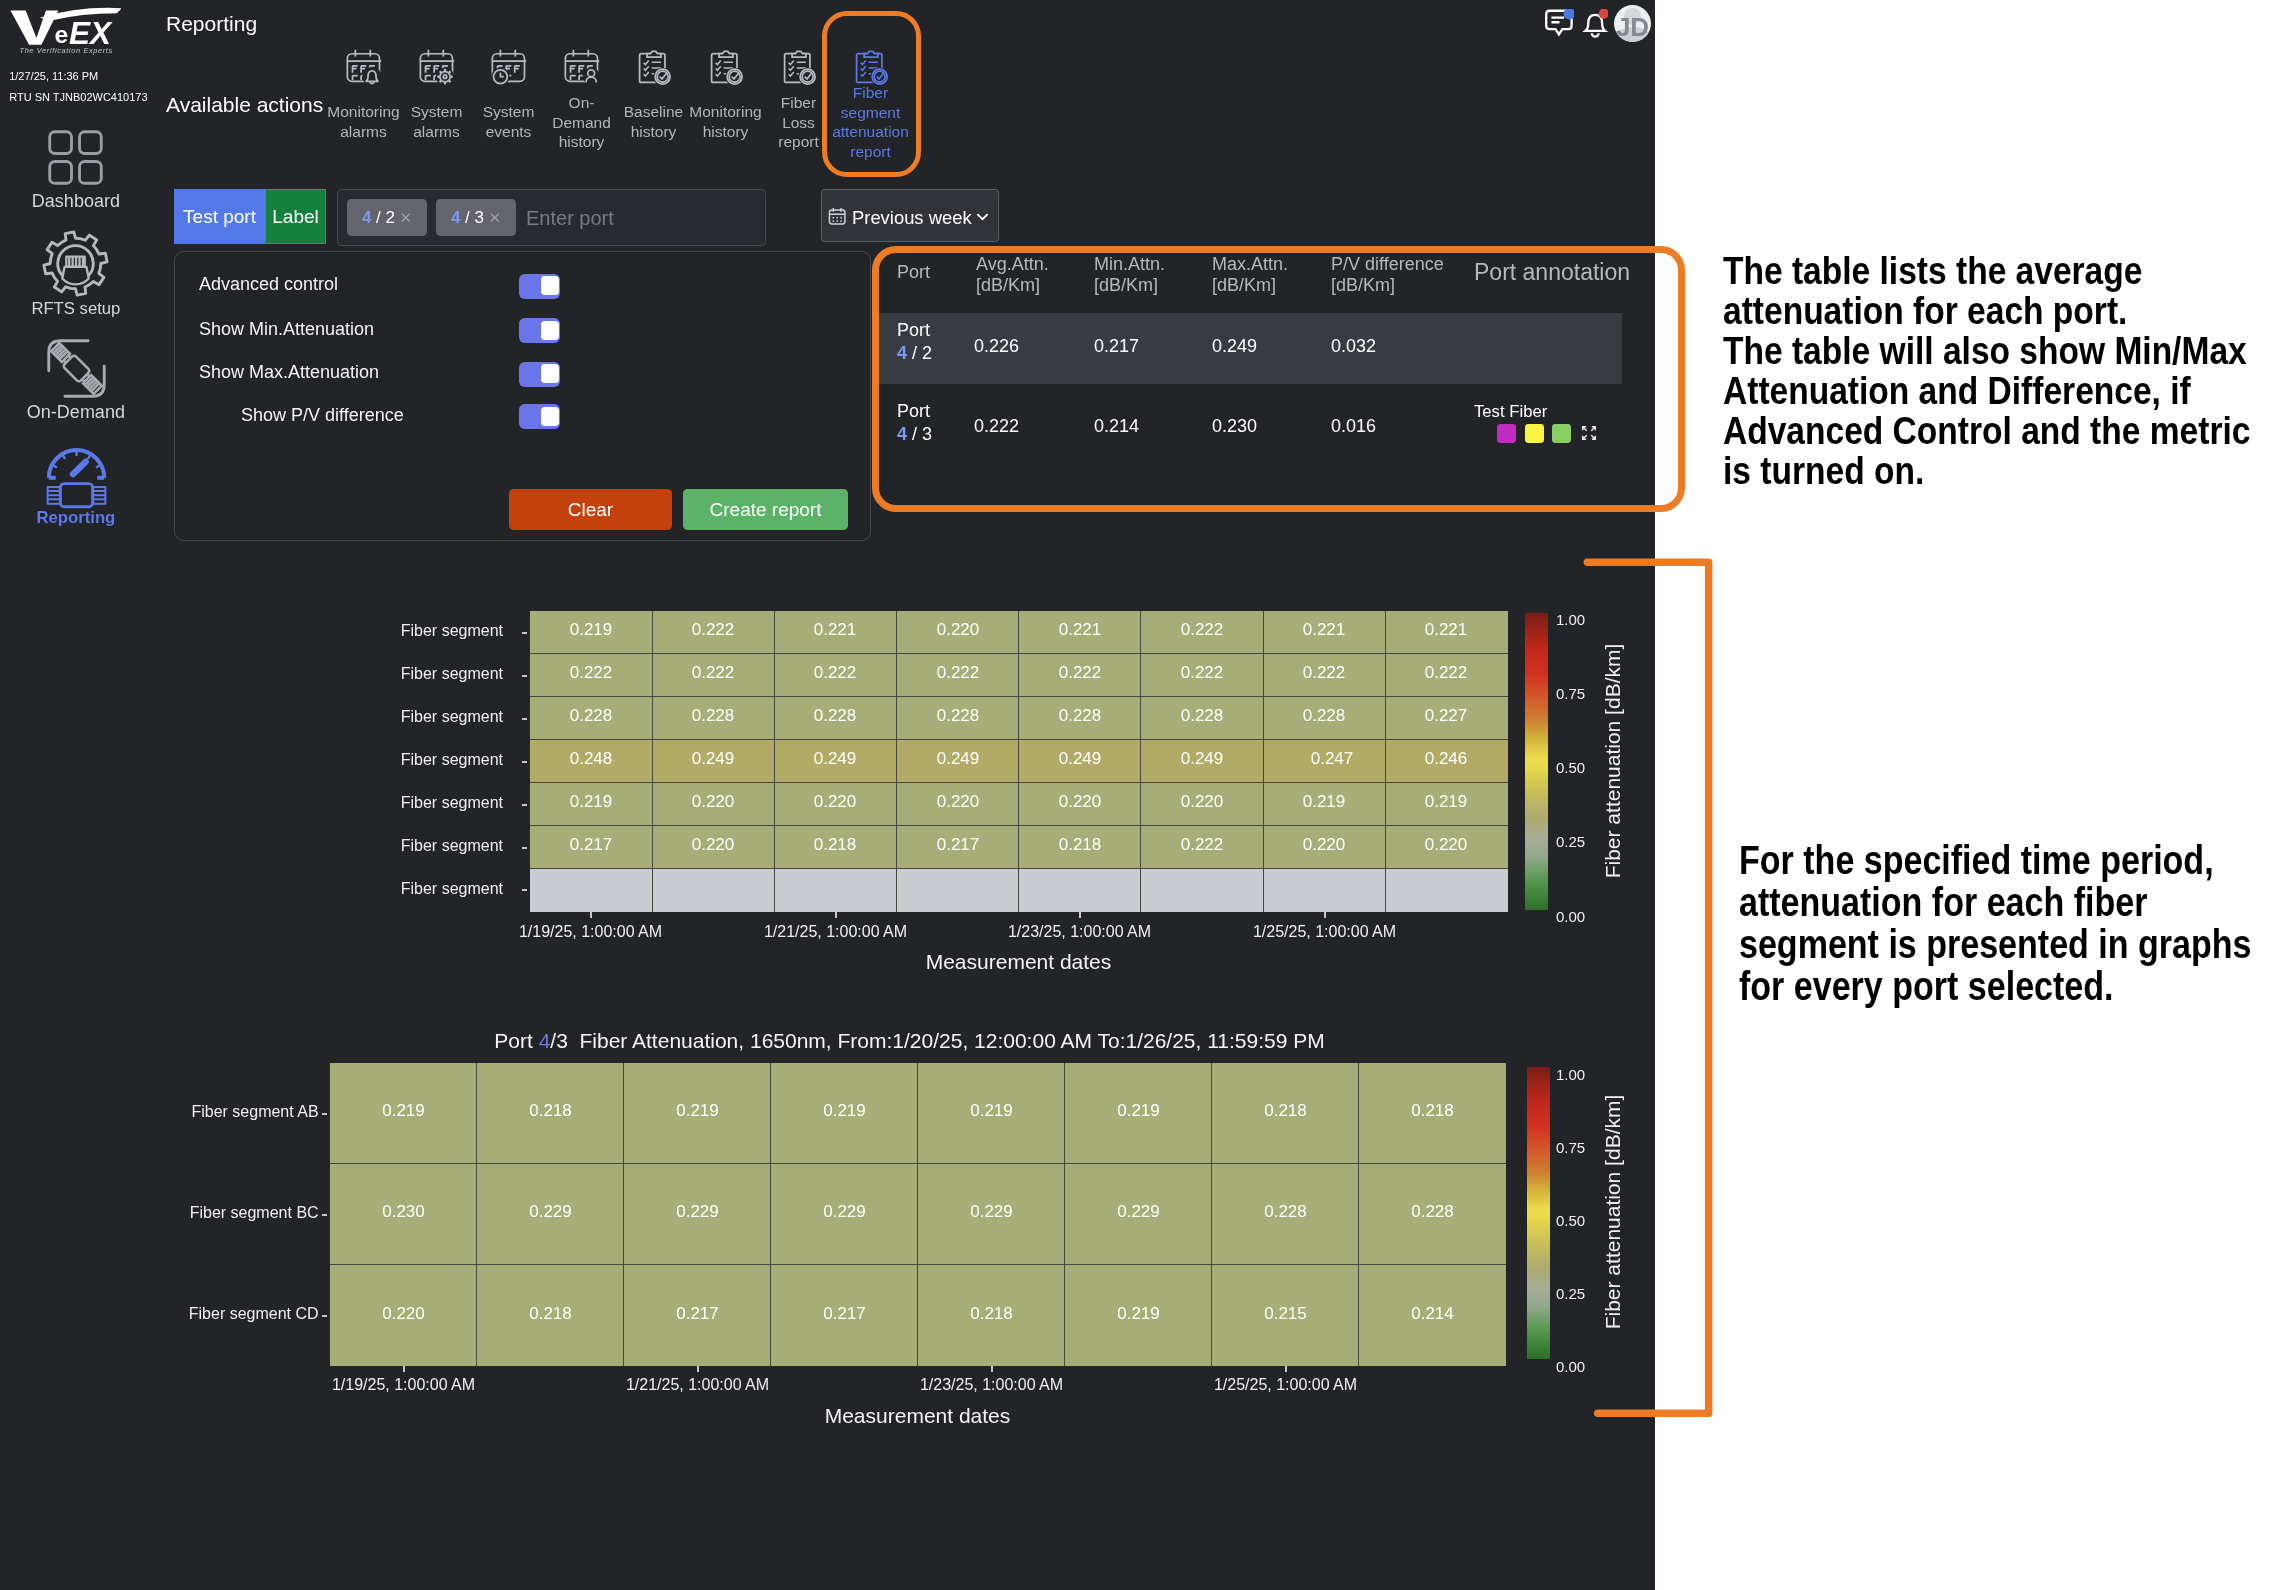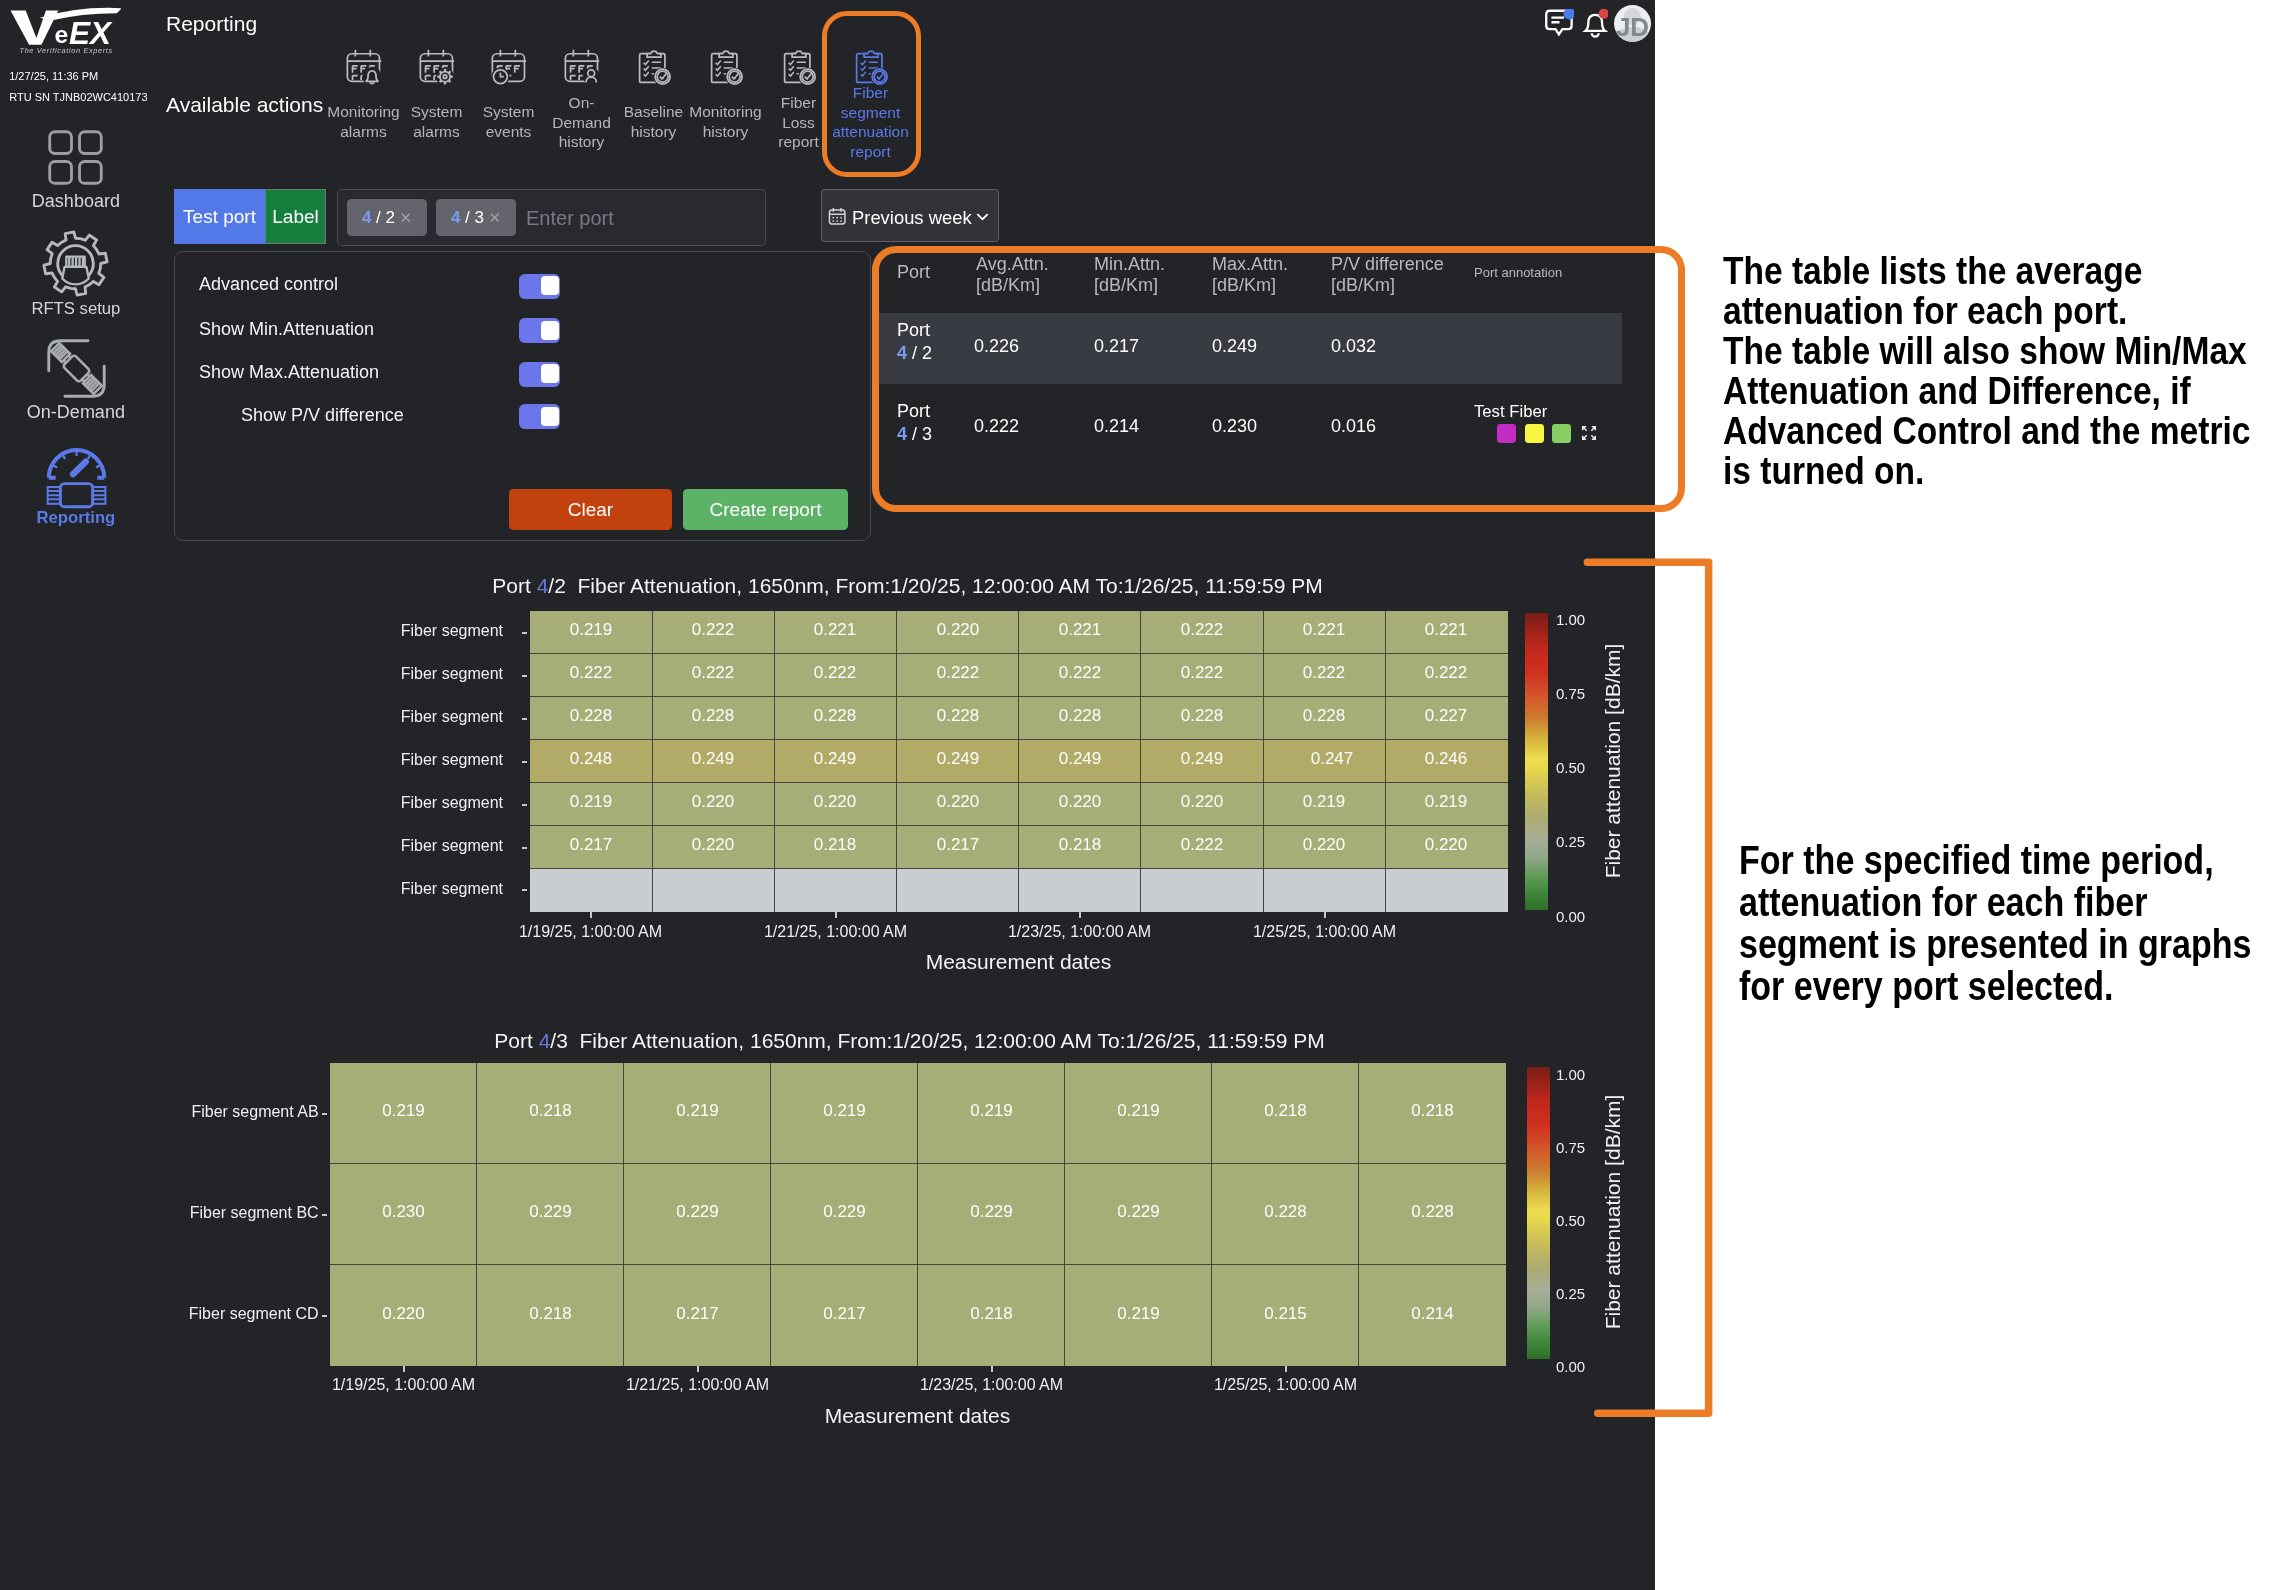--- a/index.html
+++ b/index.html
@@ -234,21 +234,21 @@
 <div class="abs" style="left:199px;top:405px;font-size:18px;color:#f4f4f6;margin-left:42px;">Show P/V difference</div>
 <div class="abs" style="left:519px;top:404px;width:41px;height:25px;background:#6b76ea;border-radius:5.7px;"></div>
 <div class="abs" style="left:541px;top:407px;width:18px;height:19px;background:#fff;border-radius:4px;"></div>
 <div class="abs" style="left:509px;top:489px;width:163px;height:41px;background:#c2410c;border-radius:4.6px;color:#fff;font-size:19px;display:flex;align-items:center;justify-content:center;">Clear</div>
 <div class="abs" style="left:683px;top:489px;width:165px;height:41px;background:#5cb367;border-radius:4.6px;color:#fff;font-size:19px;display:flex;align-items:center;justify-content:center;">Create report</div>
 <div class="abs" style="left:897px;top:262px;font-size:18px;line-height:21px;color:#b7b9be;">Port</div>
 <div class="abs" style="left:976px;top:254px;font-size:18px;line-height:21px;color:#b7b9be;">Avg.Attn.<br>[dB/Km]</div>
 <div class="abs" style="left:1094px;top:254px;font-size:18px;line-height:21px;color:#b7b9be;">Min.Attn.<br>[dB/Km]</div>
 <div class="abs" style="left:1212px;top:254px;font-size:18px;line-height:21px;color:#b7b9be;">Max.Attn.<br>[dB/Km]</div>
 <div class="abs" style="left:1331px;top:254px;font-size:18px;line-height:21px;color:#b7b9be;">P/V difference<br>[dB/Km]</div>
-<div class="abs" style="left:1474px;top:262px;font-size:13px;line-height:21px;color:#b7b9be;">Port annotation</div>
+<div class="abs" style="left:1474px;top:262px;font-size:23px;line-height:21px;color:#b7b9be;">Port annotation</div>
 <div class="abs" style="left:873px;top:313px;width:749px;height:71px;background:#393b42;"></div>
 <div class="abs" style="left:897px;top:320px;font-size:18px;color:#fff;">Port</div>
 <div class="abs" style="left:897px;top:343px;font-size:18px;"><span style="color:#7b9af0;font-weight:bold;">4</span> <span style="color:#fff;">/ 2</span></div>
 <div class="abs" style="left:974px;top:336px;font-size:18px;color:#fff;">0.226</div>
 <div class="abs" style="left:1094px;top:336px;font-size:18px;color:#fff;">0.217</div>
 <div class="abs" style="left:1212px;top:336px;font-size:18px;color:#fff;">0.249</div>
 <div class="abs" style="left:1331px;top:336px;font-size:18px;color:#fff;">0.032</div>
 <div class="abs" style="left:897px;top:401px;font-size:18px;color:#fff;">Port</div>
 <div class="abs" style="left:897px;top:424px;font-size:18px;"><span style="color:#7b9af0;font-weight:bold;">4</span> <span style="color:#fff;">/ 3</span></div>
 <div class="abs" style="left:974px;top:416px;font-size:18px;color:#fff;">0.222</div>
@@ -256,21 +256,20 @@
 <div class="abs" style="left:1212px;top:416px;font-size:18px;color:#fff;">0.230</div>
 <div class="abs" style="left:1331px;top:416px;font-size:18px;color:#fff;">0.016</div>
 <div class="abs" style="left:1474px;top:402px;font-size:16.7px;color:#fff;">Test Fiber</div>
 <div class="abs" style="left:1497px;top:424px;width:19px;height:19px;background:#c32cc3;border-radius:3.4px;"></div>
 <div class="abs" style="left:1525px;top:424px;width:19px;height:19px;background:#f5f542;border-radius:3.4px;"></div>
 <div class="abs" style="left:1552px;top:424px;width:19px;height:19px;background:#87cf63;border-radius:3.4px;"></div>
 <svg class="abs" style="left:1581px;top:425px" width="16" height="16" viewBox="0 0 28 28" stroke="#e8e8ea" stroke-width="2.6" fill="none">
 <path d="M10 10 L3 3 M3 9 V3 H9 M18 10 L25 3 M19 3 H25 V9 M10 18 L3 25 M3 19 V25 H9 M18 18 L25 25 M25 19 V25 H19"></path>
     </svg>
 <div class="abs" style="left:872px;top:246px;width:813px;height:266px;border:7.5px solid #ed7c26;border-radius:24px;"></div>
-<div class="abs" style="left:333px;top:574px;width:1149px;text-align:center;font-size:21px;color:#f4f4f6;">Port <span style="color:#6b79e0;">4</span>/2&nbsp;&nbsp;Fiber Attenuation, 1650nm, From:1/20/25, 12:00:00 AM To:1/26/25, 11:59:59 PM</div>
 <div class="abs" style="left:530px;top:611px;width:978px;height:43px;background:#a7ad77;"></div>
 <div class="abs" style="left:530px;top:620px;width:122px;text-align:center;font-size:17px;color:#fff;">0.219</div>
 <div class="abs" style="left:652px;top:620px;width:122px;text-align:center;font-size:17px;color:#fff;">0.222</div>
 <div class="abs" style="left:774px;top:620px;width:122px;text-align:center;font-size:17px;color:#fff;">0.221</div>
 <div class="abs" style="left:897px;top:620px;width:122px;text-align:center;font-size:17px;color:#fff;">0.220</div>
 <div class="abs" style="left:1019px;top:620px;width:122px;text-align:center;font-size:17px;color:#fff;">0.221</div>
 <div class="abs" style="left:1141px;top:620px;width:122px;text-align:center;font-size:17px;color:#fff;">0.222</div>
 <div class="abs" style="left:1263px;top:620px;width:122px;text-align:center;font-size:17px;color:#fff;">0.221</div>
 <div class="abs" style="left:1385px;top:620px;width:122px;text-align:center;font-size:17px;color:#fff;">0.221</div>
 <div class="abs" style="left:530px;top:654px;width:978px;height:43px;background:#a7ad77;"></div>

